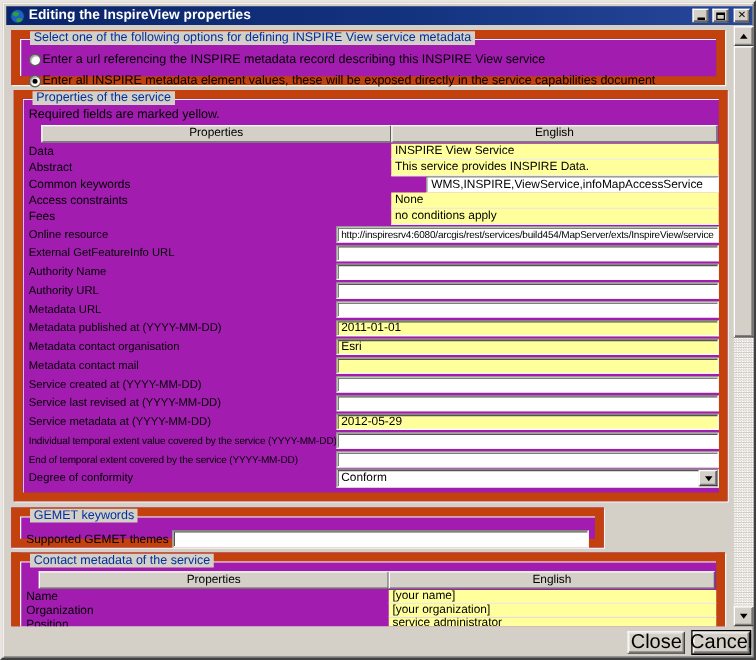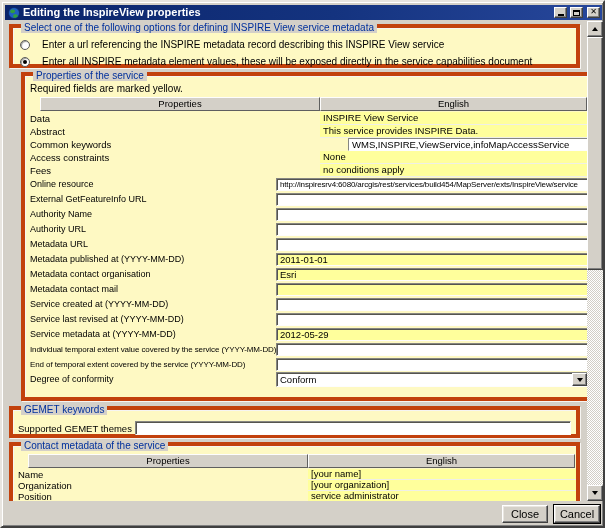--- a/index.html
+++ b/index.html
@@ -30,29 +30,29 @@
   .vscroll{position:absolute;left:585px;top:19px;width:16px;height:480px;
     background:repeating-conic-gradient(#ffffff 0% 25%,#d2cec6 0% 50%) 0 0/2px 2px;}
   .sbtn{position:absolute;left:0;width:16px;height:16px;background:#d4d0c8;border:1px solid;border-color:#fff #404040 #404040 #fff;
     box-shadow:inset -1px -1px 0 #808080;display:flex;align-items:center;justify-content:center;}
   .sbtn.up{top:0;} .sbtn.down{bottom:0;}
   .thumb{position:absolute;left:0;top:16px;width:16px;height:233px;background:#d4d0c8;border:1px solid;
     border-color:#fff #404040 #404040 #fff;box-shadow:inset -1px -1px 0 #808080;}
   .tri-up{width:0;height:0;border-left:3px solid transparent;border-right:3px solid transparent;border-bottom:4px solid #000;}
   .tri-down{width:0;height:0;border-left:3px solid transparent;border-right:3px solid transparent;border-top:4px solid #000;}
   
-  .group{position:absolute;border:4px solid #c2410c;box-shadow:inset 1px 1px 0 #f6f5f2, 1px 1px 0 #f6f5f2;background:#fef9c3;}
+  .group{position:absolute;border:7px solid #c2410c;box-shadow:inset 1px 1px 0 #f6f5f2, 1px 1px 0 #f6f5f2;background:#a21caf;}
   .legend{position:absolute;top:-6px;left:8px;background:#d4d0c8;padding:0 3px;color:#00309c;font-size:10px;line-height:11px;white-space:nowrap;}
   .g1{left:4px;top:3px;width:571px;height:44px;}
-  .g2{left:16px;top:51px;width:571px;height:329px;}
-  .g3{left:4px;top:385px;width:571px;height:32px;}
+  .g2{left:6px;top:51px;width:571px;height:329px;}
+  .g3{left:4px;top:385px;width:474px;height:32px;}
   .g4{left:4px;top:421px;width:571px;height:78px;border-bottom:none;}
   
   .radios{padding:11px 6px 0 7px;display:flex;flex-direction:column;gap:6px;}
-  .radio-row{display:flex;align-items:center;gap:12px;}
+  .radio-row{display:flex;align-items:center;gap:1px;}
   .radio{width:10px;height:10px;border-radius:50%;background:#fff;border:1px solid #5c5c58;
     box-shadow:inset 1px 1px 1px #9c9c96;flex:none;display:flex;align-items:center;justify-content:center;}
   .radio .dot{display:none;width:4px;height:4px;border-radius:50%;background:#000;}
   .radio.checked .dot{display:block;}
   .radio-label{font-size:10px;line-height:11px;white-space:nowrap;}
   
   .note{font-size:10px;padding:7px 0 0 5px;line-height:11px;}
   .thead{display:flex;height:14px;margin:3px 1px 1px 15px;}
   .th{background:#d4d0c8;border:1px solid;border-color:#fdfdfd #5f5f5f #5f5f5f #fdfdfd;font-size:9.5px;
     text-align:center;line-height:12px;overflow:hidden;}
@@ -78,21 +78,21 @@
   .gemet-row{display:flex;align-items:center;padding:11px 5px 0 5px;gap:3px;}
   .gemet-row .glabel{font-size:9.5px;white-space:nowrap;flex:none;}
   .gemet-row .sunken{height:14px;}
   
   .g4 .thead{margin-top:8px;}
   .crow.short{height:11px;}
   .crow.short .clabel{line-height:11px;}
   .crow.short .cell{line-height:10px;font-size:9.5px;}
   
   .btn{position:absolute;width:46px;height:18px;background:#d4d0c8;border:1px solid;border-color:#fff #404040 #404040 #fff;
-    box-shadow:inset -1px -1px 0 #808080, inset 1px 1px 0 #e9e6e0;font-size:11px;display:flex;align-items:center;justify-content:center;
+    box-shadow:inset -1px -1px 0 #808080, inset 1px 1px 0 #e9e6e0;font-size:16px;display:flex;align-items:center;justify-content:center;
     font-family:inherit;cursor:default;}
   .btn.close-btn{left:500px;top:503px;}
   .btn.cancel-btn{left:552px;top:503px;outline:1px solid #000;}
 </style>
 </head>
 <body>
 
 <div class="window">
 
   <div class="titlebar">

